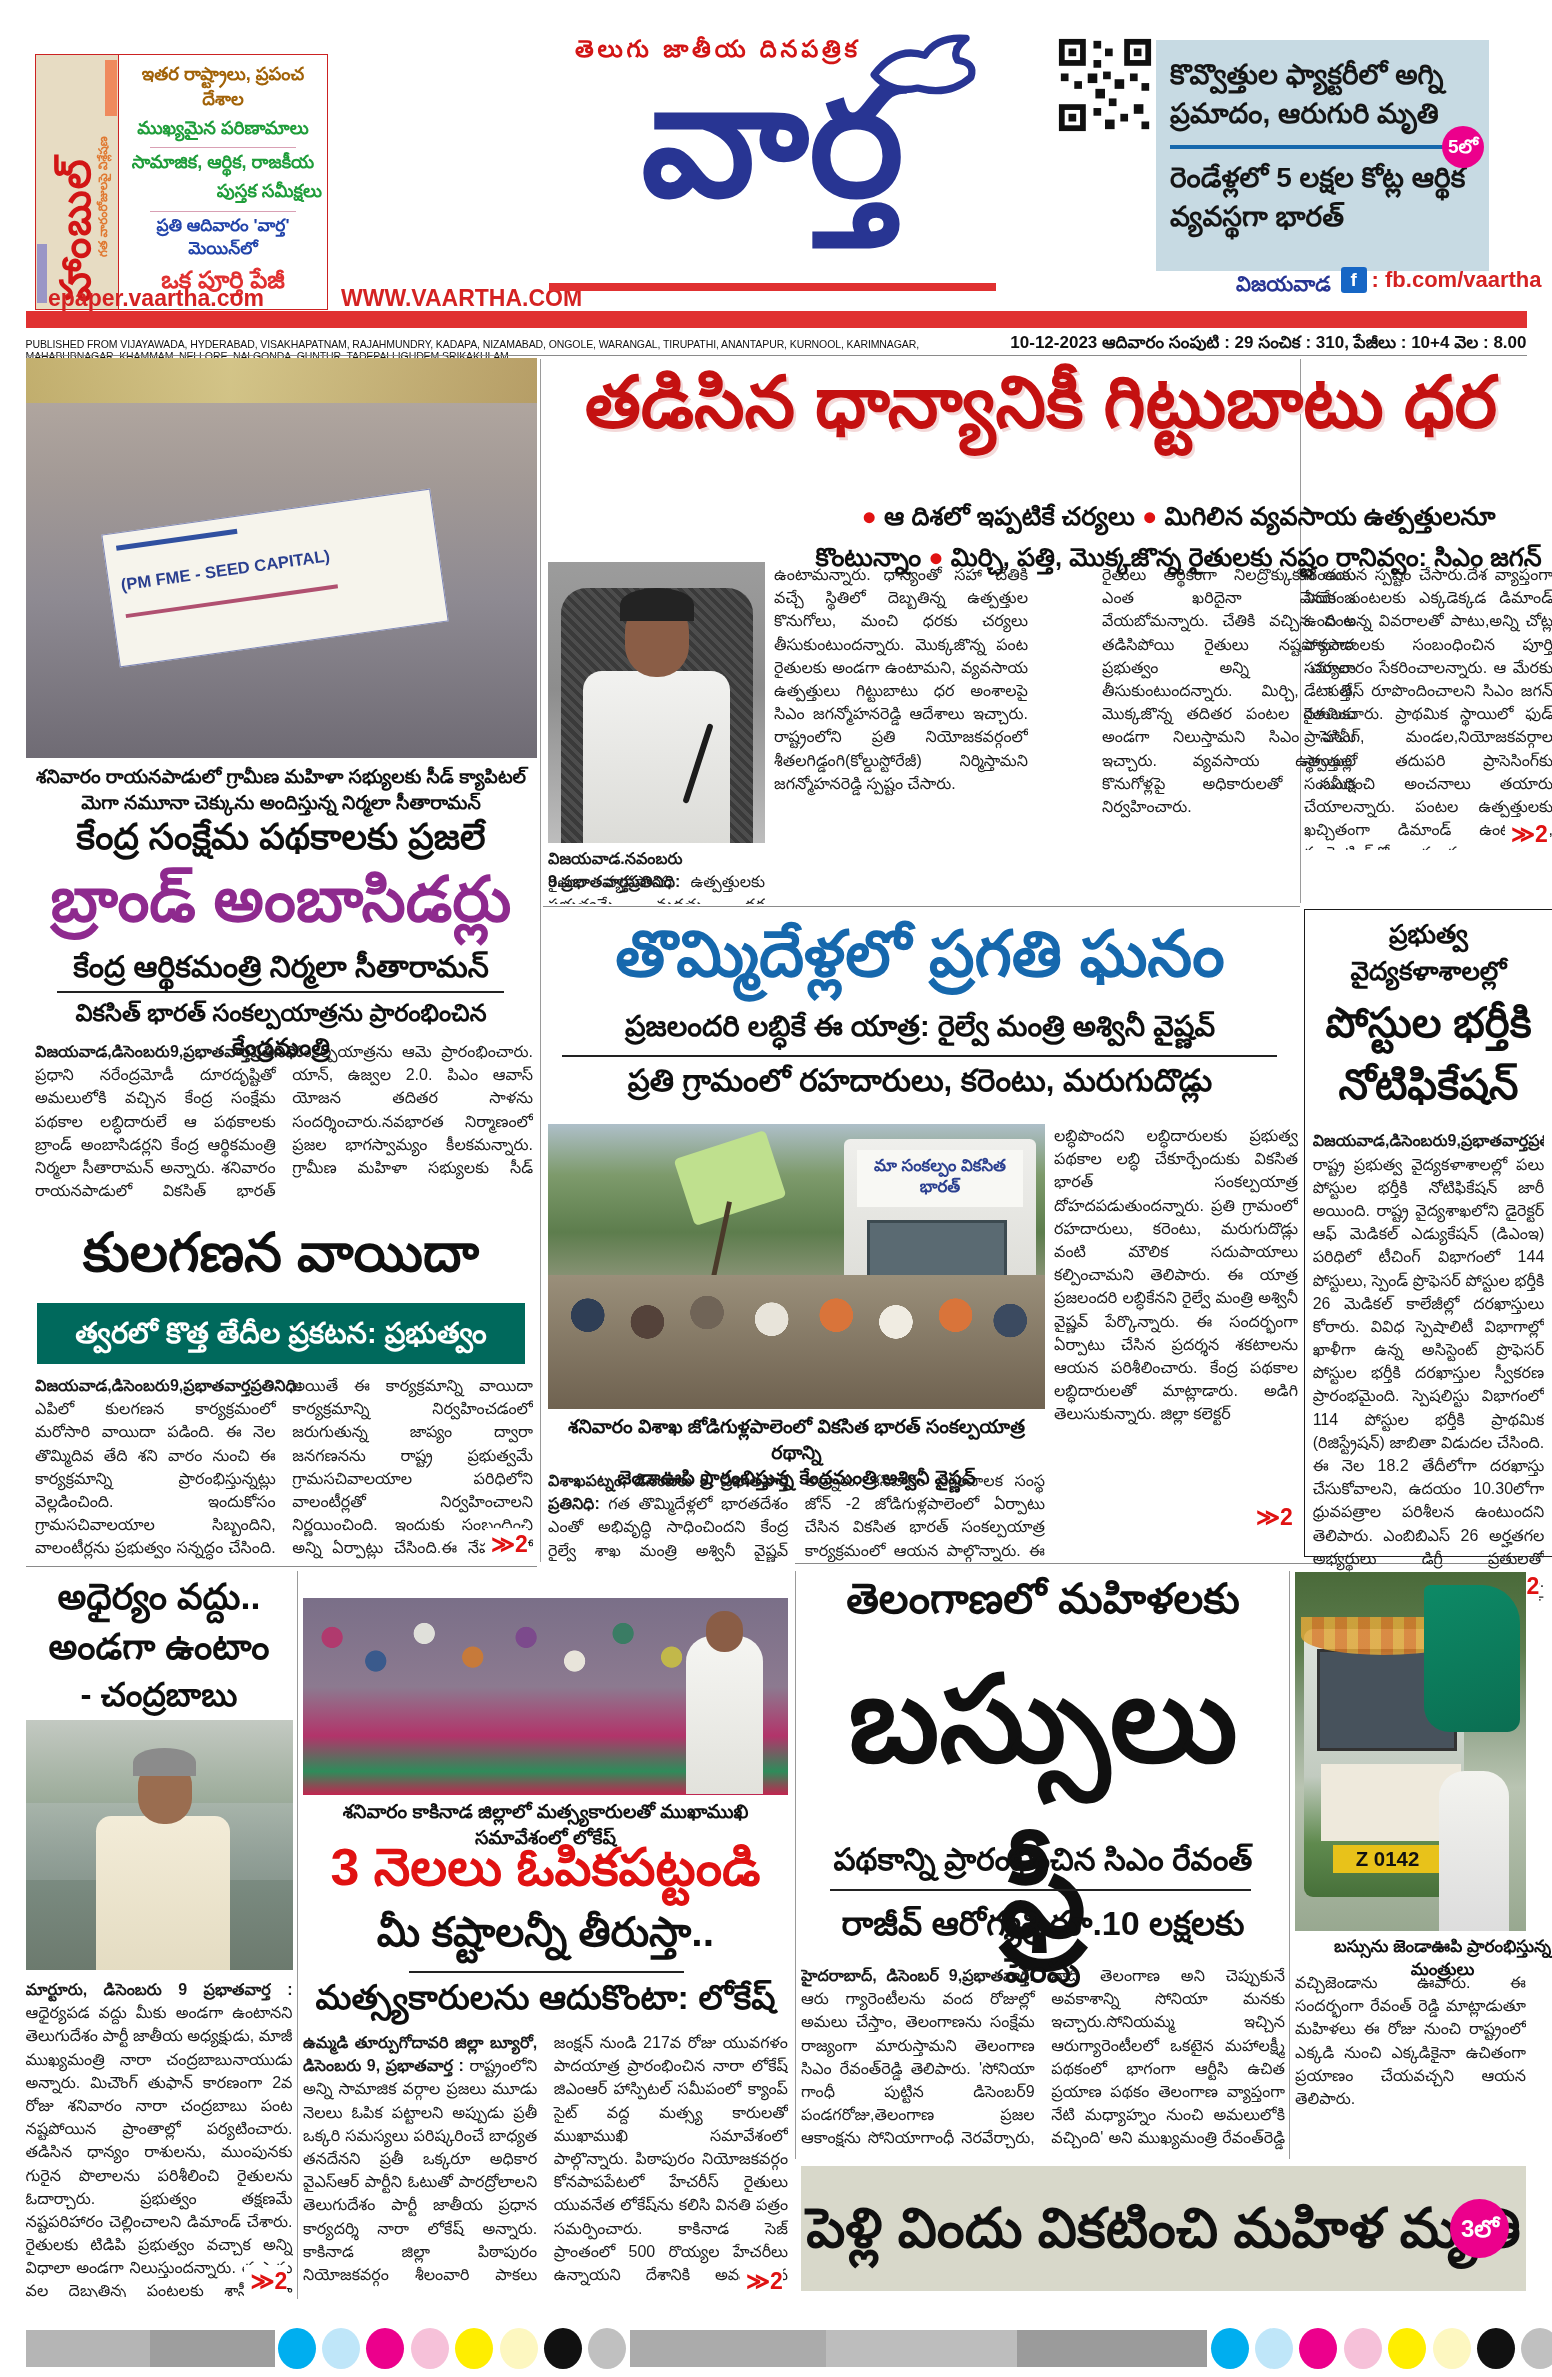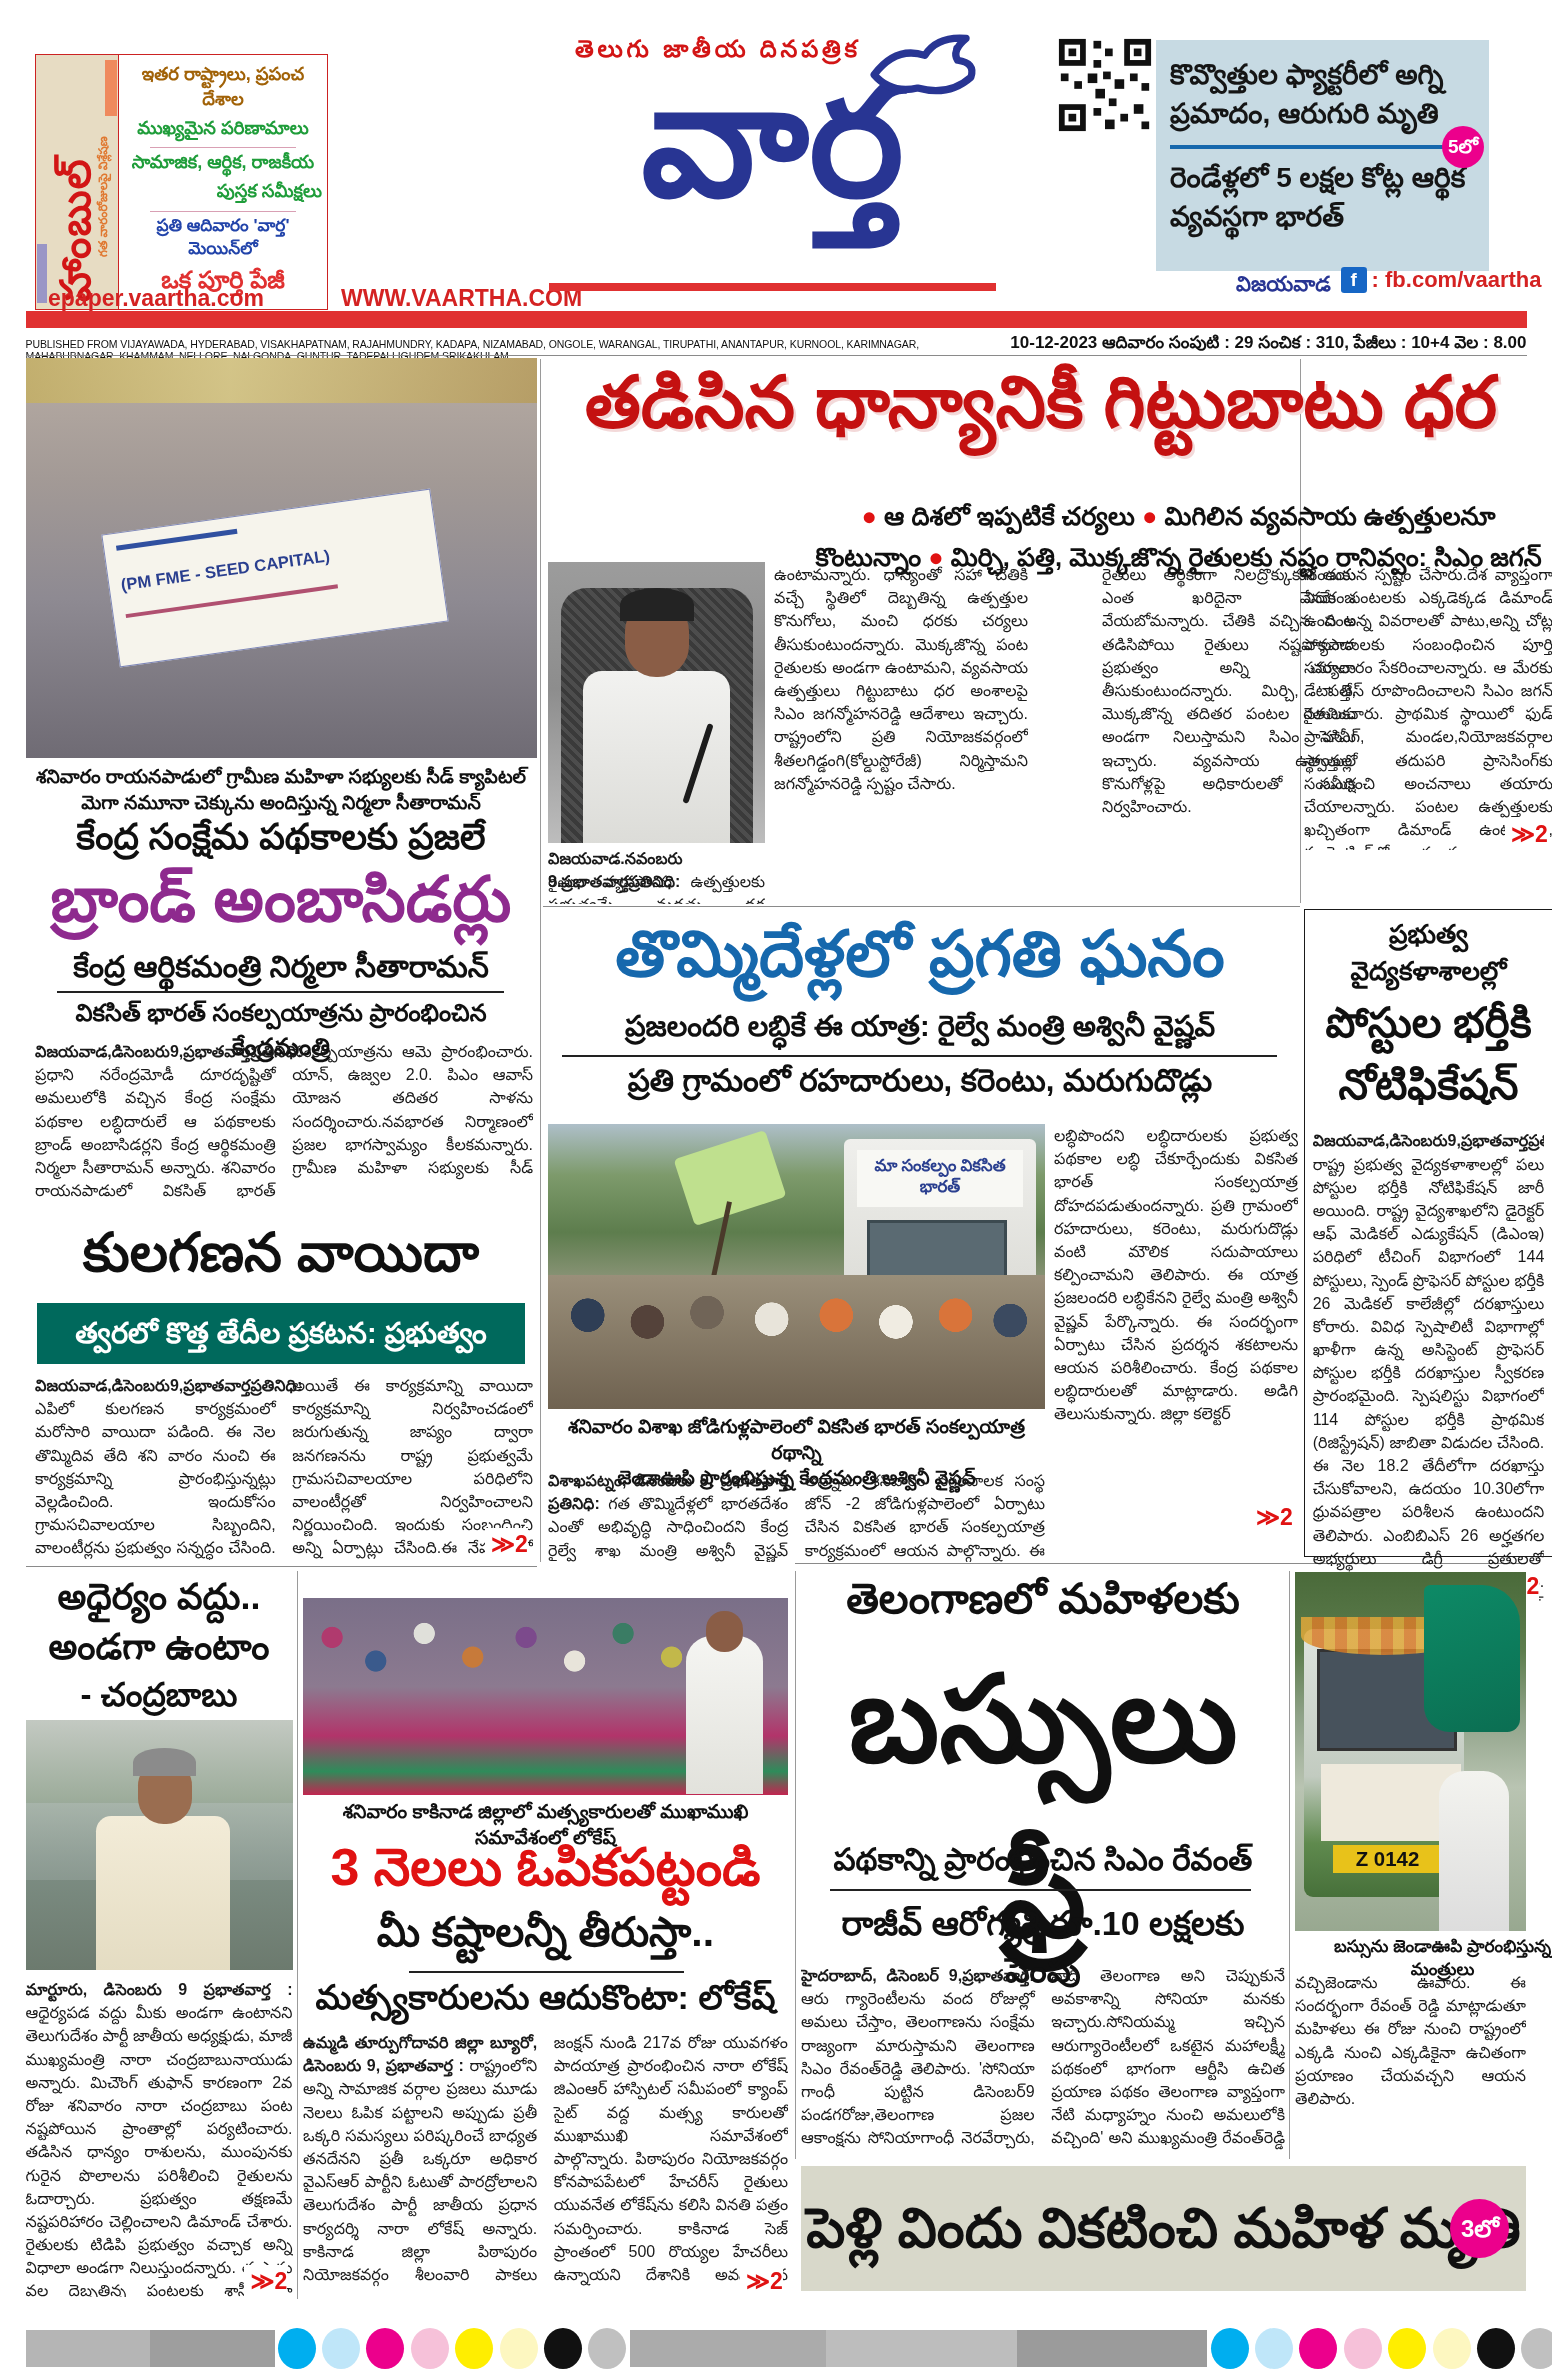--- a/index.html
+++ b/index.html
@@ -190,21 +190,21 @@
   <div class="abs hline" style="left:543px;top:906px;width:757px;"></div>
 
   <div class="abs ctr" style="left:543px;top:917px;width:754px;font-size:64px;font-weight:900;color:#1668ad;">తొమ్మిదేళ్లలో ప్రగతి ఘనం</div>
   <div class="abs ctr" style="left:543px;top:1010px;width:754px;font-size:29px;font-weight:800;color:#101010;">ప్రజలందరి లబ్ధికే ఈ యాత్ర: రైల్వే మంత్రి అశ్వినీ వైష్ణవ్</div>
   <div class="abs" style="left:562px;top:1055px;width:715px;height:1.9px;background:#222;"></div>
   <div class="abs ctr" style="left:543px;top:1063px;width:754px;font-size:31px;font-weight:800;color:#101010;">ప్రతి గ్రామంలో రహదారులు, కరెంటు, మరుగుదొడ్లు</div>
 
   <div class="abs photo" style="left:548px;top:1124px;width:497px;height:285px;background:
        linear-gradient(180deg,#aebfc9 0%,#7d9a6b 18%,#5d7d4d 38%,#8b9478 55%,#9a8f7a 75%,#7d6f5c 100%);">
     <div class="abs" style="right:9px;top:15.3px;width:192px;height:192px;background:linear-gradient(180deg,#efefec,#d8d8d2);border-radius:6.4px;"></div>
-    <div class="abs" style="right:22px;top:25.5px;width:166px;height:57px;background:#f8f8f4;text-align:center;padding-top:5.1px;box-sizing:border-box;font-family:Liberation Serif, serif;">
+    <div class="abs" style="right:22px;top:25.5px;width:166px;height:57px;background:#f8f8f4;text-align:center;padding-top:5.1px;box-sizing:border-box;">
       <span style="color:#2a3f8f;font-weight:900;font-size:16.6px;line-height:1.3;display:block;">మా సంకల్పం వికసిత భారత్</span>
     </div>
     <div class="abs" style="right:38px;top:96px;width:134px;height:57px;background:#5a6a72;border:3.8px solid #3c4a50;"></div>
     <div class="abs" style="left:134px;top:19px;width:96px;height:70px;background:#bfe08e;transform:rotate(-18deg);border-radius:5.1px;"></div>
     <div class="abs" style="left:171px;top:77px;width:5.1px;height:77px;background:#4a3a2a;transform:rotate(12deg);"></div>
     <div class="abs" style="left:0;bottom:0;width:100%;height:134px;background:
       radial-gradient(circle at 8% 30%, #2f3e55 0 16.6px, transparent 17px),
       radial-gradient(circle at 20% 35%, #54423a 0 16.6px, transparent 17px),
       radial-gradient(circle at 32% 28%, #706457 0 16.6px, transparent 17px),
       radial-gradient(circle at 45% 33%, #e8e4da 0 16.6px, transparent 17px),

